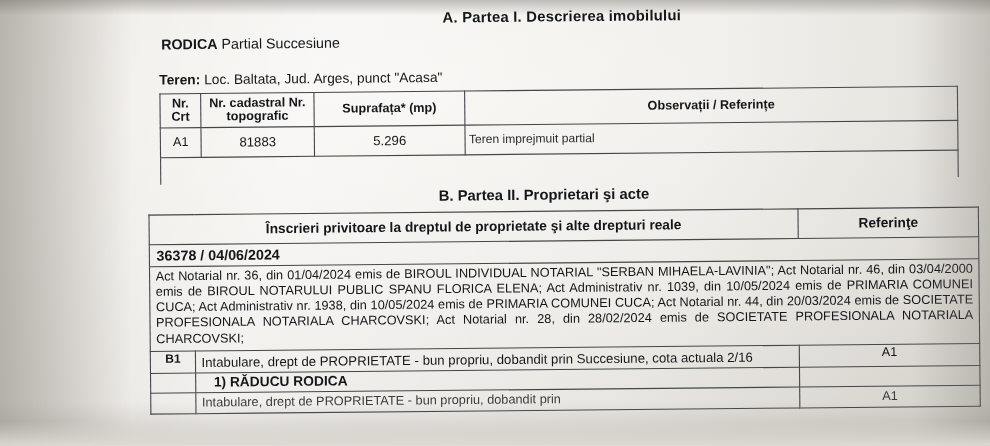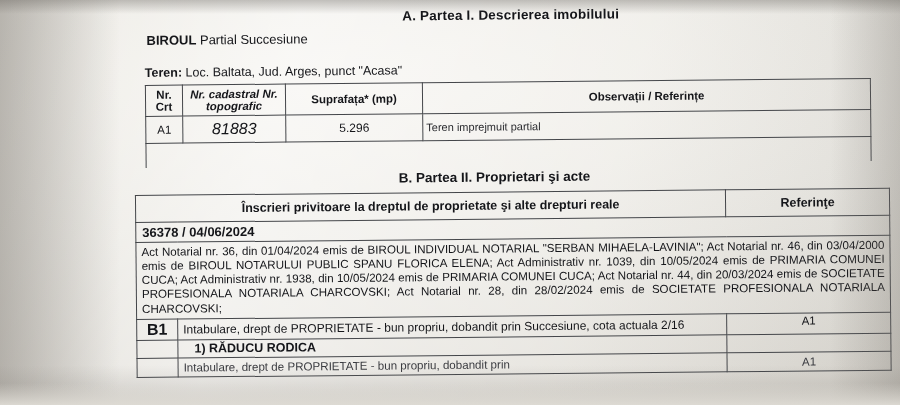--- a/index.html
+++ b/index.html
@@ -91,25 +91,25 @@
   }
   .tableA th {
     font-weight: bold;
     text-align: center;
     line-height: 1.08;
     font-size: 11.5px;
     height: 28px;
   }
   .tableA td { height: 24px; }
   .colA-1 { width: 30px; text-align: center; }
-  .colA-2 { width: 96px; text-align: center; font-style: italic; }
+  .colA-2 { width: 96px; text-align: center; }
   .colA-3 { width: 130px; text-align: center; }
   .colA-4 { text-align: left; padding-left: 6px; }
   .cellA-supr { text-align: center; font-size: 12px; }
-  .cellA-nrcad { text-align: center; font-size: 16px; }
+  .cellA-nrcad { text-align: center; font-size: 12px; }
   .cellA-obs { font-size: 11px; color: #2a2b2f; }
   .tableA .spacer td { height: 22px; border-top: 1px solid #44464a; border-bottom: none; border-left: 1px solid #44464a; border-right: 1px solid #44464a;}
 
   
   .secB-title {
     position: absolute;
     left: 399px; top: 170px;
     font-size: 13.5px;
     font-weight: bold;
   }
@@ -146,21 +146,21 @@
   .cell-body {
     font-size: 11.6px;
     line-height: 1.22;
     padding: 2px 5px 3px 5px;
     text-align: justify;
   }
   .idx-cell {
     width: 30px;
     text-align: center;
     font-weight: bold;
-    font-size: 16px;
+    font-size: 11px;
     vertical-align: middle;
   }
   .ref-cell {
     text-align: center;
     font-size: 11.5px;
     vertical-align: middle;
   }
   .entry-text {
     font-size: 12px;
     line-height: 1.3;
@@ -188,21 +188,21 @@
 </head>
 <body>
 
 <div class="page"></div>
 
 <div class="content">
 
   <div class="secA-title">A. Partea I. Descrierea imobilului</div>
 
   <div class="teren-line">
-    <b>BIROUL</b>
+    <b>RODICA</b>
     <span>Partial Succesiune</span>
   </div>
 
   <div class="adresa-line">
     <b>Teren:</b>
     <span>Loc. Baltata, Jud. Arges, punct "Acasa"</span>
   </div>
 
   <table class="tableA">
     <tbody>

